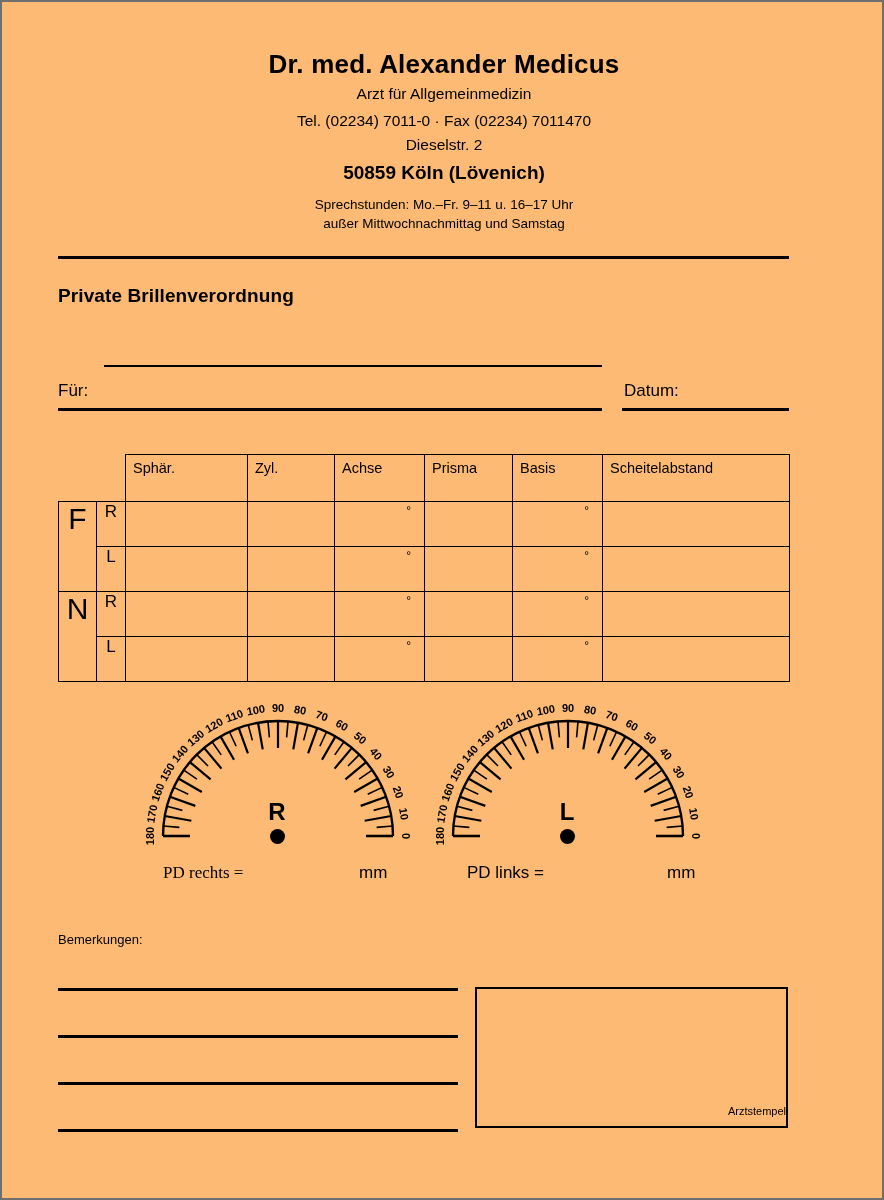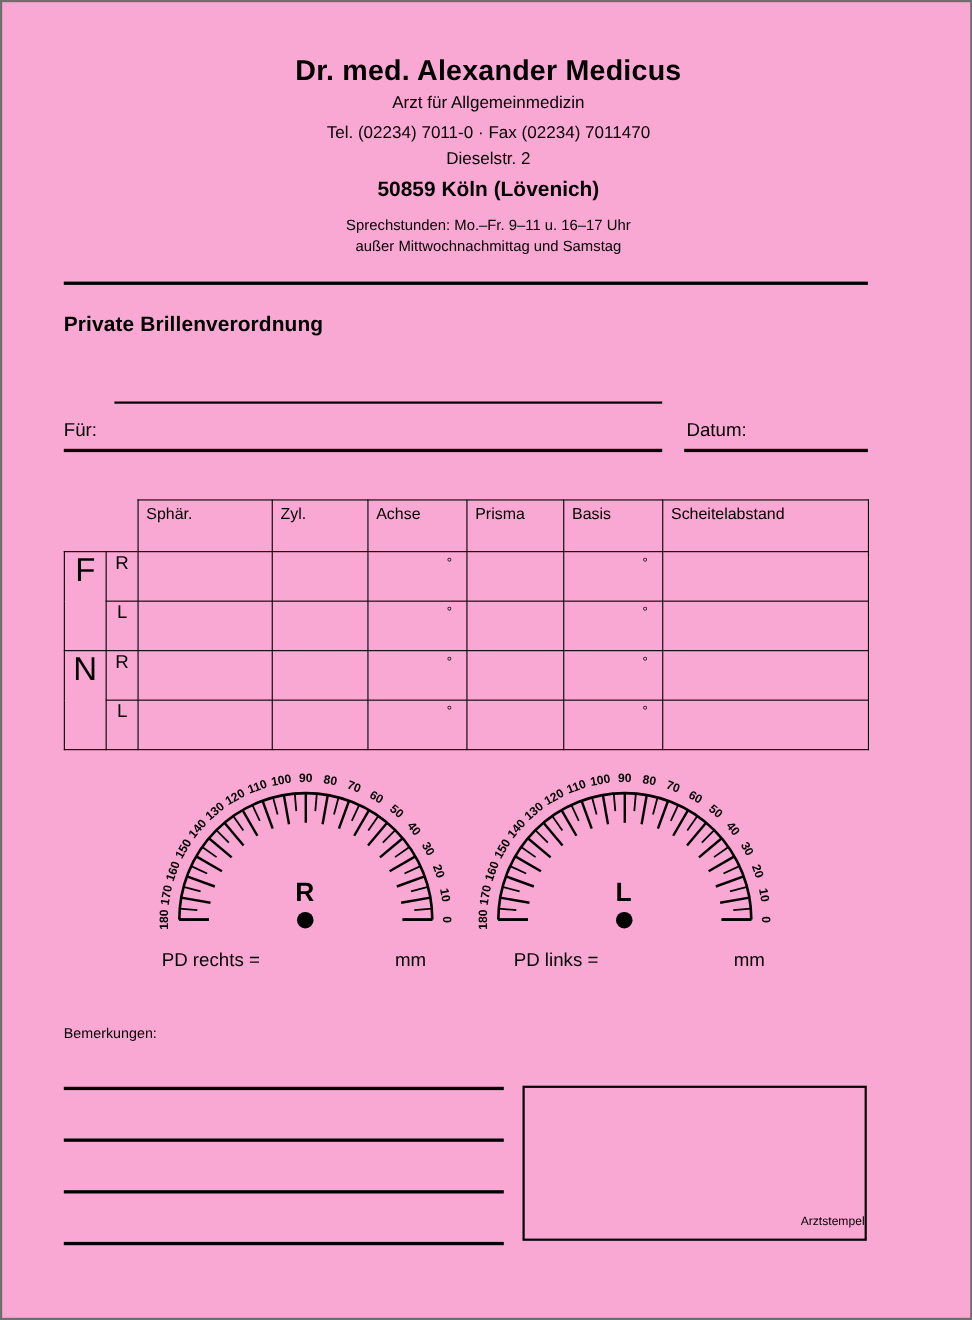--- a/index.html
+++ b/index.html
@@ -4,21 +4,21 @@
 <style>
   html, body {
     margin: 0;
     padding: 0;
     background: #ffffff;
   }
   #page {
     position: relative;
     width: 884px;
     height: 1200px;
-    background: #f9a8d4;
+    background: #fdba74;
     border: 2px solid #6e6e6e;
     box-sizing: border-box;
     overflow: hidden;
     font-family: "Liberation Sans", sans-serif;
     color: #000000;
   }
 
   
   #letterhead {
     position: absolute;
@@ -162,21 +162,21 @@
     top: 139px;
     left: 136.5px;
   }
 
   
   .pd-text {
     position: absolute;
     font-size: 17px;
     top: 861px;
   }
-  #pd-right-label { left: 145px; }
+  #pd-right-label { left: 161px; font-family: Liberation Serif, serif; }
   #pd-right-unit  { left: 357px; }
   #pd-left-label  { left: 465px; }
   #pd-left-unit   { left: 665px; }
 
   
   #bemerkungen-label {
     position: absolute;
     left: 56px;
     top: 930px;
     font-size: 13px;

